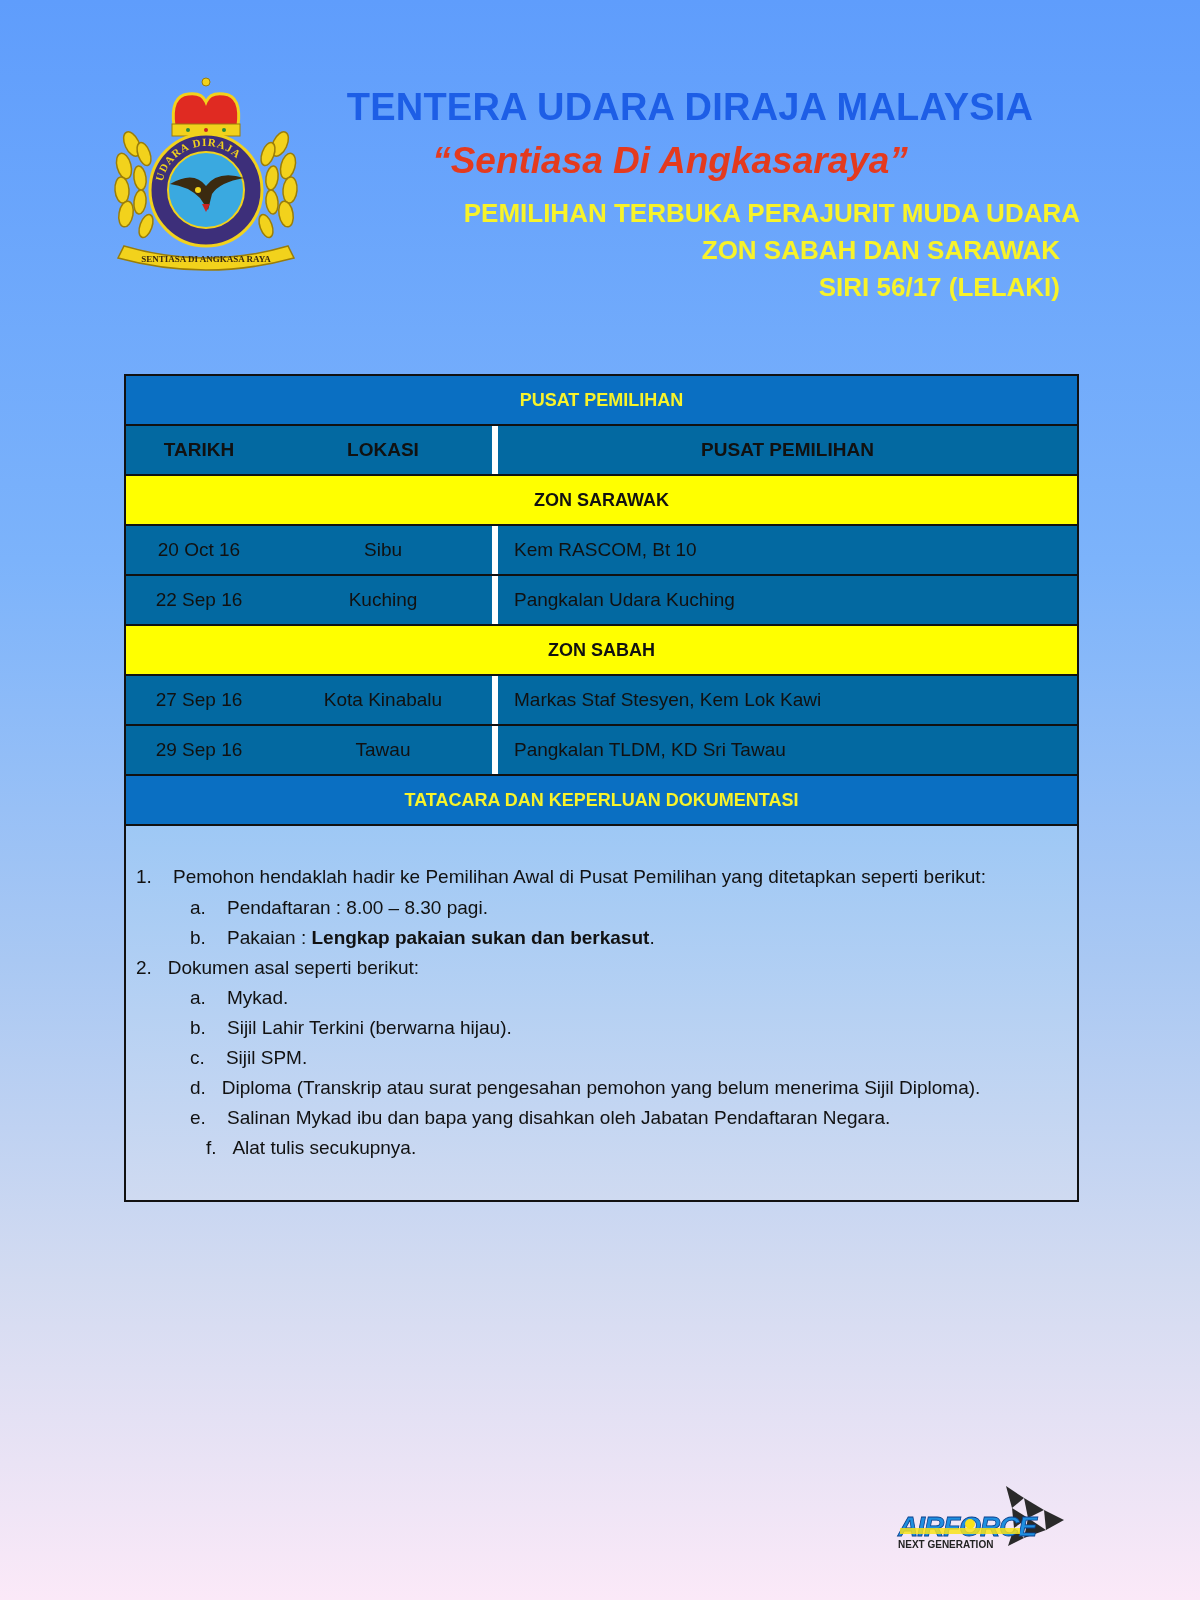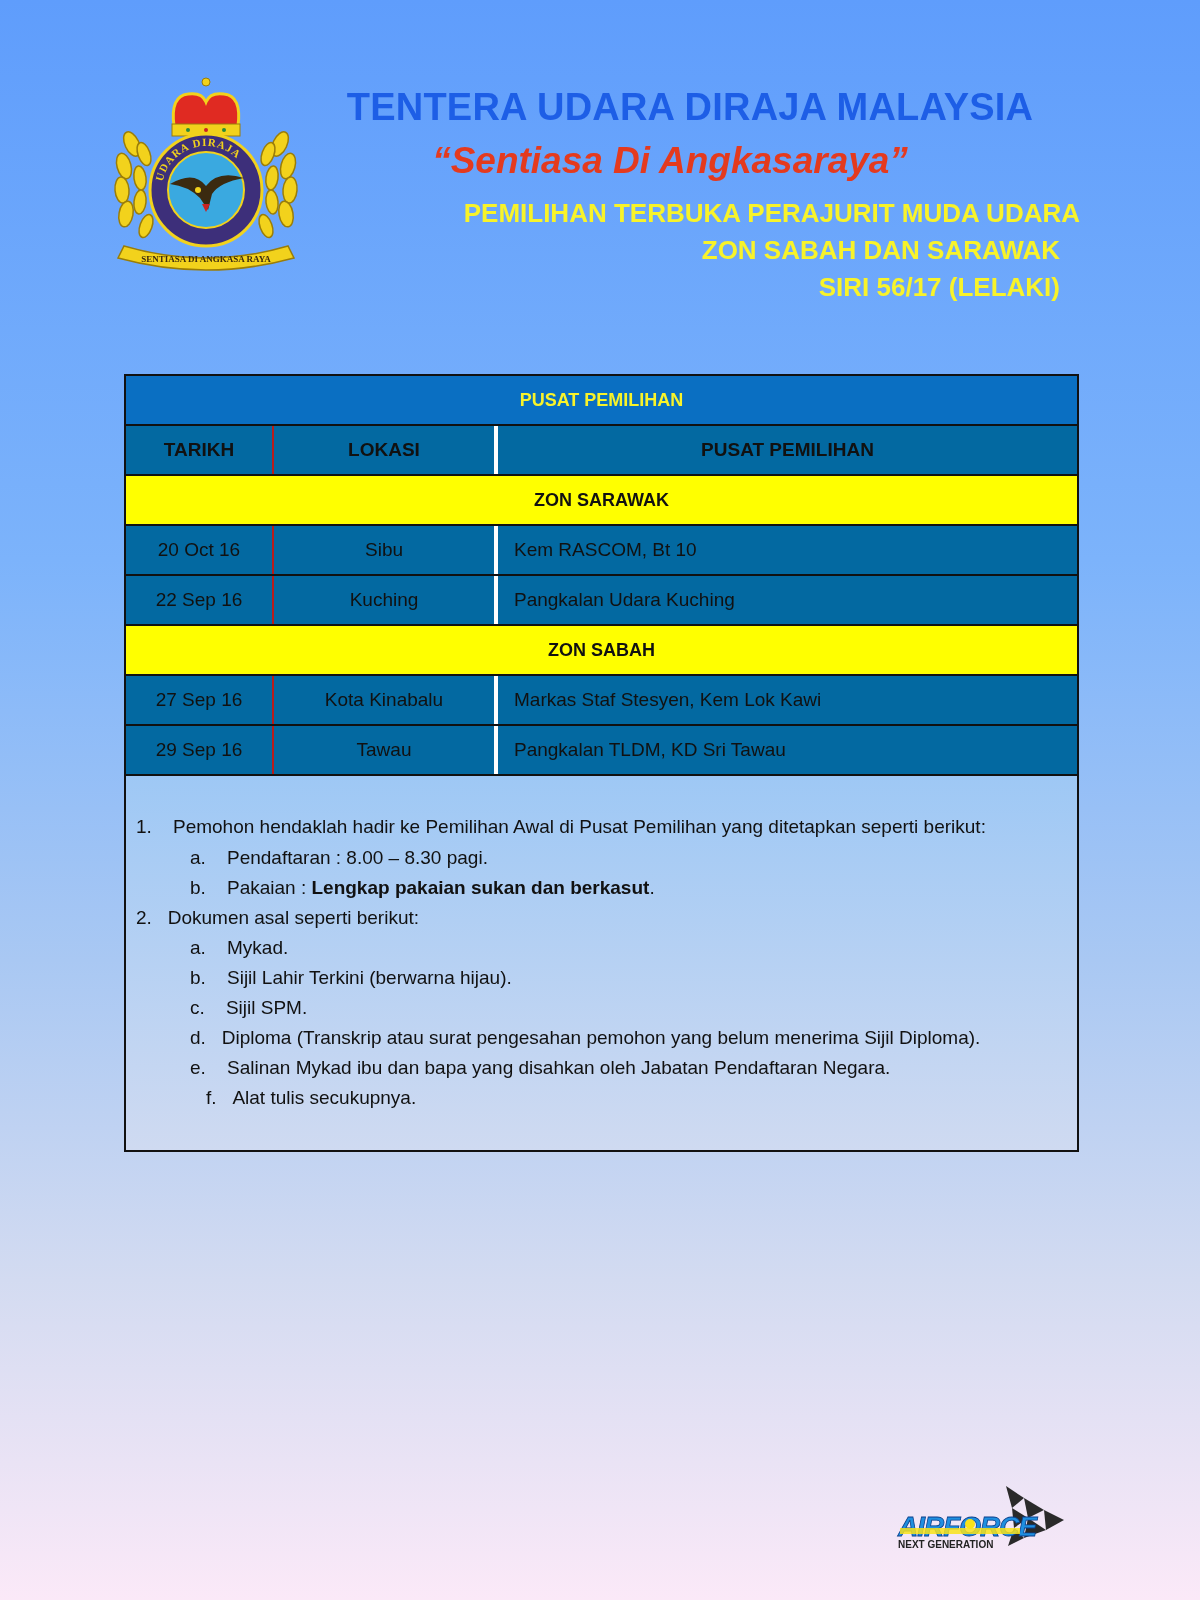--- a/index.html
+++ b/index.html
@@ -27,22 +27,22 @@
   .sub3 { top: 272px; left: 320px; }
 
   .tbl {
     position: absolute; left: 124px; top: 374px; width: 951px;
     border: 2px solid #111; border-collapse: collapse; background: #0369a1;
   }
   .row { display: flex; border-bottom: 2px solid #111; height: 48px; align-items: center; }
   .hdr-blue { background: #0a6fc2; color: #f8f32a; justify-content: center; font-weight: bold; font-size: 18px; }
   .hdr-yellow { background: #ffff00; color: #111; justify-content: center; font-weight: bold; font-size: 18px; }
   .cell { height: 100%; display: flex; align-items: center; font-size: 19px; box-sizing: border-box; }
-  .c1 { width: 148px; justify-content: center; border-right: 2px solid #b91c1c; }
-  .c2 { width: 224px; justify-content: center; border-right: 4px solid #ffffff; }
+  .c1 { width: 148px; justify-content: center; border-right: 2px solid #0369a1; }
+  .c2 { width: 224px; justify-content: center; border-right: 6px solid #ffffff; }
   .c3 { flex: 1; padding-left: 16px; }
   .colhdr .cell { font-weight: bold; font-size: 19px; }
   .colhdr .c3 { justify-content: center; padding-left: 0; }
   .notes {
     position: relative; height: 374px;
     background: linear-gradient(to bottom, #9ec8f5, #cfdaf1);
     font-size: 19px;
   }
   .note { position: absolute; white-space: nowrap; }
   .note b { font-weight: bold; }
@@ -140,20 +140,23 @@
     <div class="cell c1">27 Sep 16</div>
     <div class="cell c2">Kota Kinabalu</div>
     <div class="cell c3">Markas Staf Stesyen, Kem Lok Kawi</div>
   </div>
   <div class="row">
     <div class="cell c1">29 Sep 16</div>
     <div class="cell c2">Tawau</div>
     <div class="cell c3">Pangkalan TLDM, KD Sri Tawau</div>
   </div>
 
+  <div class="row hdr-blue">
+    <span>TATACARA DAN KEPERLUAN DOKUMENTASI</span>
+  </div>
 
   <div class="notes">
     <div class="note" style="left:10px; top:40px;">
       <span>1.</span>&nbsp;&nbsp;&nbsp;&nbsp;<span>Pemohon hendaklah hadir ke Pemilihan Awal di Pusat Pemilihan yang ditetapkan seperti berikut:</span>
     </div>
     <div class="note" style="left:64px; top:71px;">
       <span>a.</span>&nbsp;&nbsp;&nbsp;&nbsp;<span>Pendaftaran : 8.00 – 8.30 pagi.</span>
     </div>
     <div class="note" style="left:64px; top:101px;">
       <span>b.</span>&nbsp;&nbsp;&nbsp;&nbsp;<span>Pakaian : </span><b>Lengkap pakaian sukan dan berkasut</b><span>.</span>

